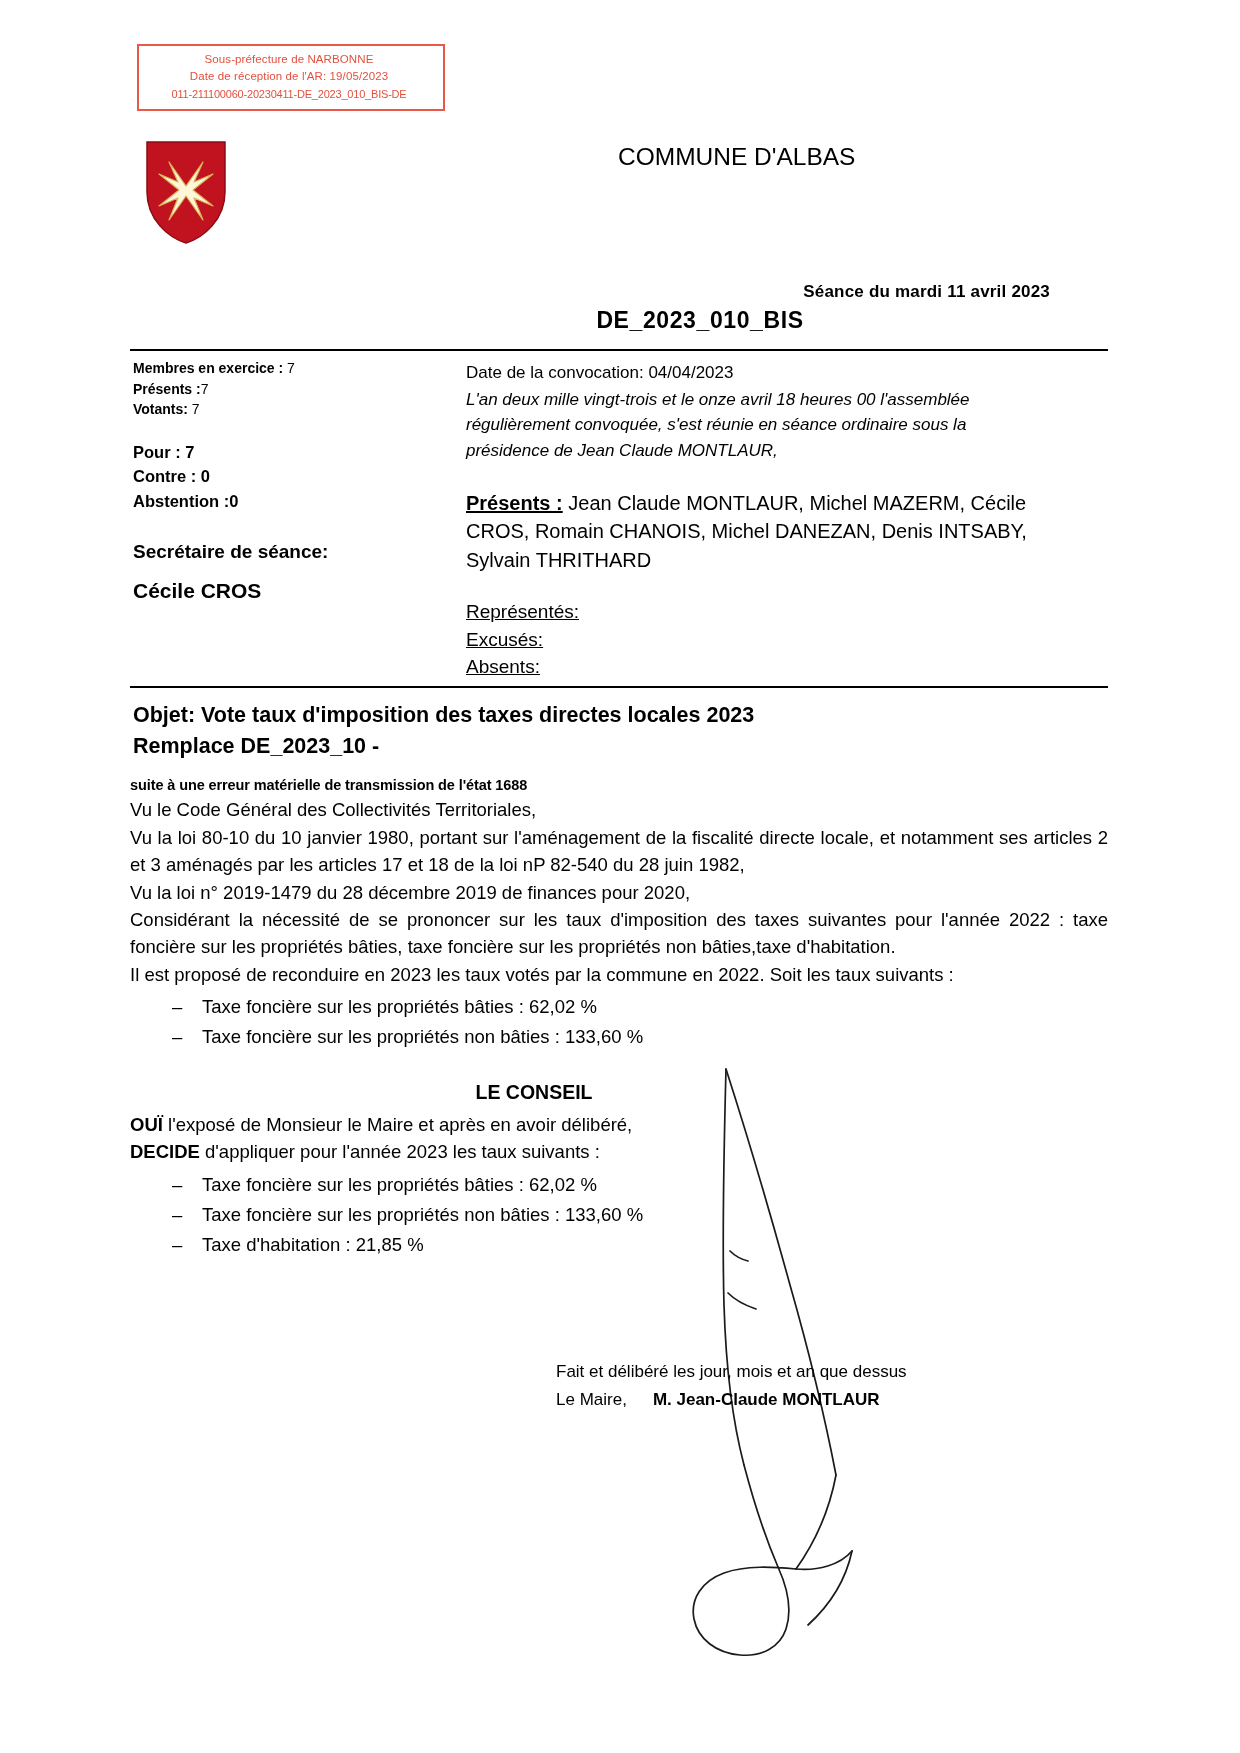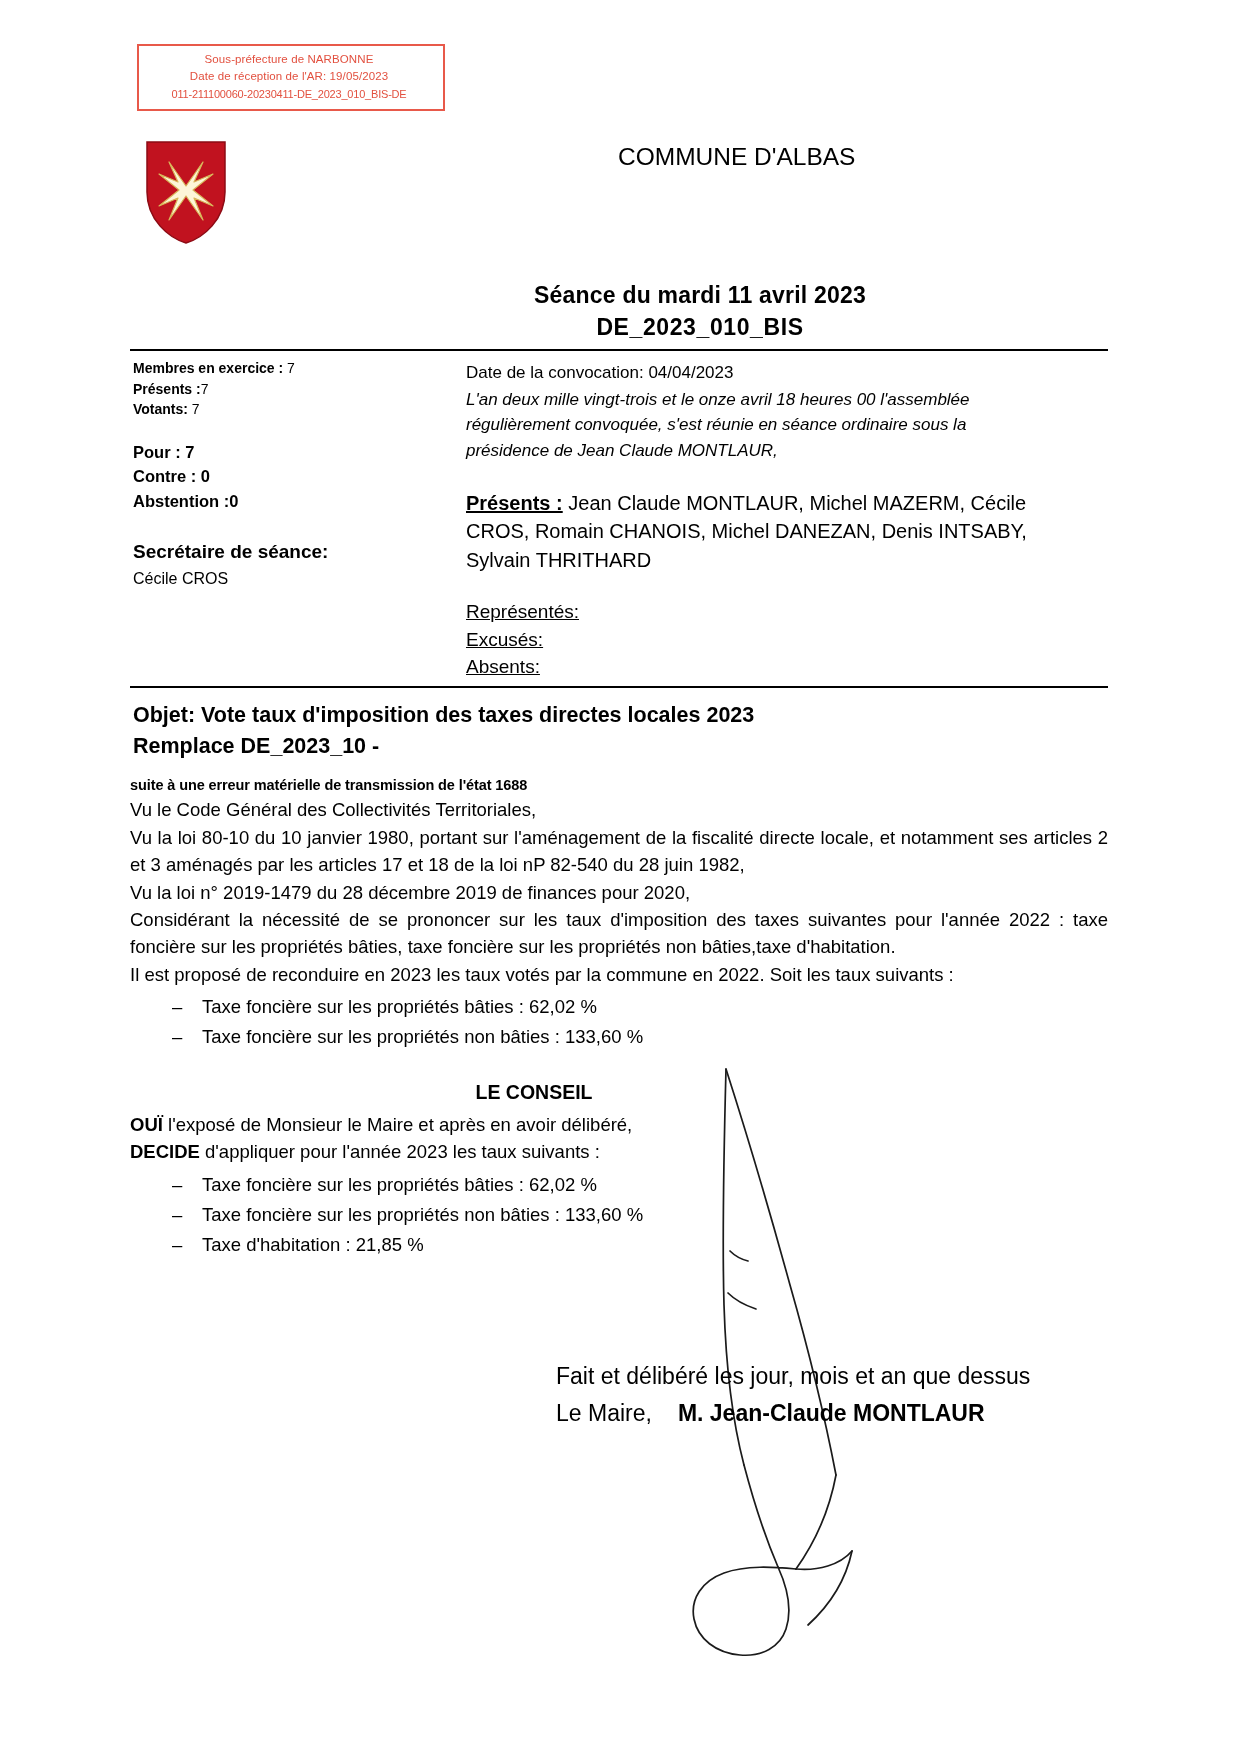--- a/index.html
+++ b/index.html
@@ -68,21 +68,21 @@
 
   
   .seance {
     position: absolute;
     left: 350px;
     top: 282px;
     width: 700px;
     text-align: center;
     font-weight: bold;
   }
-  .seance .l1 { font-size: 23px; letter-spacing: 0.2px; }
+  .seance .l1 { font-size: 17px; letter-spacing: 0.2px; text-align: right; }
   .seance .l2 { font-size: 23px; margin-top: 5px; letter-spacing: 0.6px; }
 
   
   .rule {
     position: absolute;
     left: 130px;
     width: 978px;
     border-top: 2px solid #000;
   }
   .rule.r1 { top: 349px; }
@@ -105,23 +105,23 @@
     font-size: 16.5px;
     font-weight: bold;
     line-height: 1.5;
   }
   .attendance .grp3 {
     margin-top: 24px;
     font-size: 19px;
     font-weight: bold;
   }
   .attendance .secname {
-    font-weight: normal;
-    font-size: 16px;
-    margin-top: 1px;
+    font-weight: bold;
+    font-size: 21px;
+    margin-top: 10px;
   }
 
   
   .info {
     position: absolute;
     left: 466px;
     top: 360px;
     width: 588px;
     font-size: 17px;
     line-height: 1.5;
@@ -207,21 +207,21 @@
     padding-right: 170px;
   }
   .body-text .kw { font-weight: bold; }
 
   
   .closing {
     position: absolute;
     left: 556px;
     top: 1358px;
     width: 520px;
-    font-size: 23px;
+    font-size: 17px;
     line-height: 1.62;
   }
   .closing .maire-line { white-space: nowrap; }
   .closing .maire-name {
     font-weight: bold;
     padding-left: 26px;
   }
 
   
   .signature {

